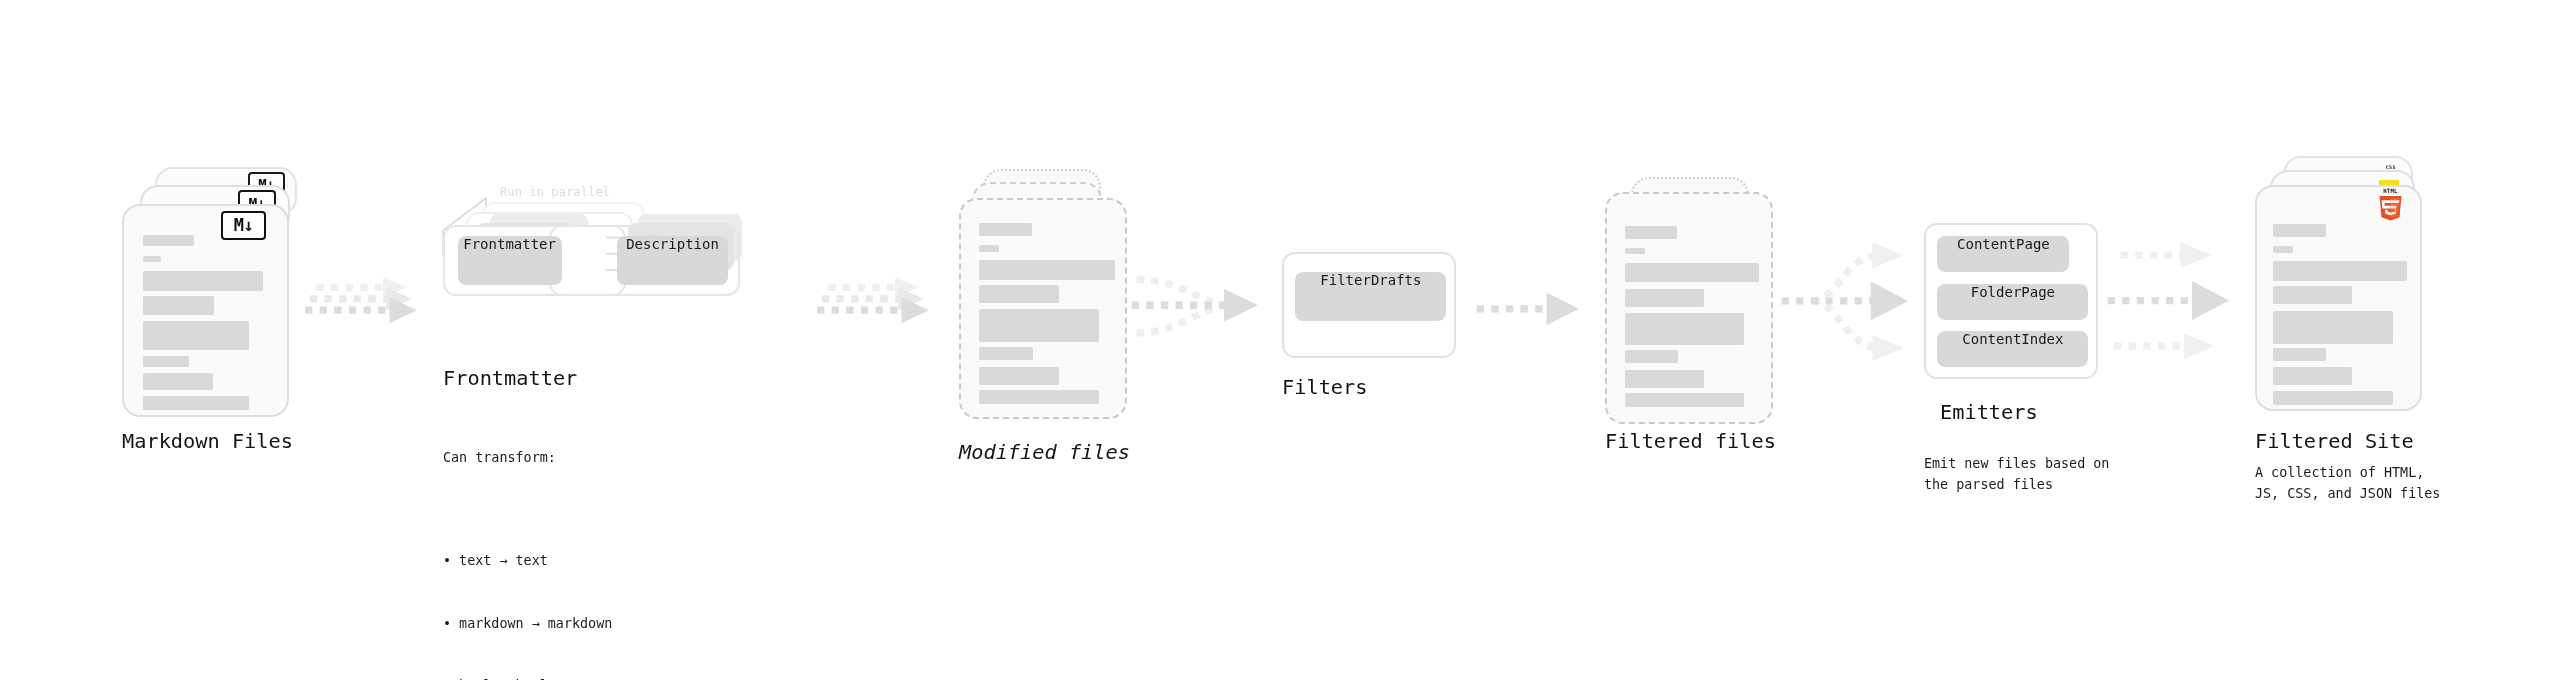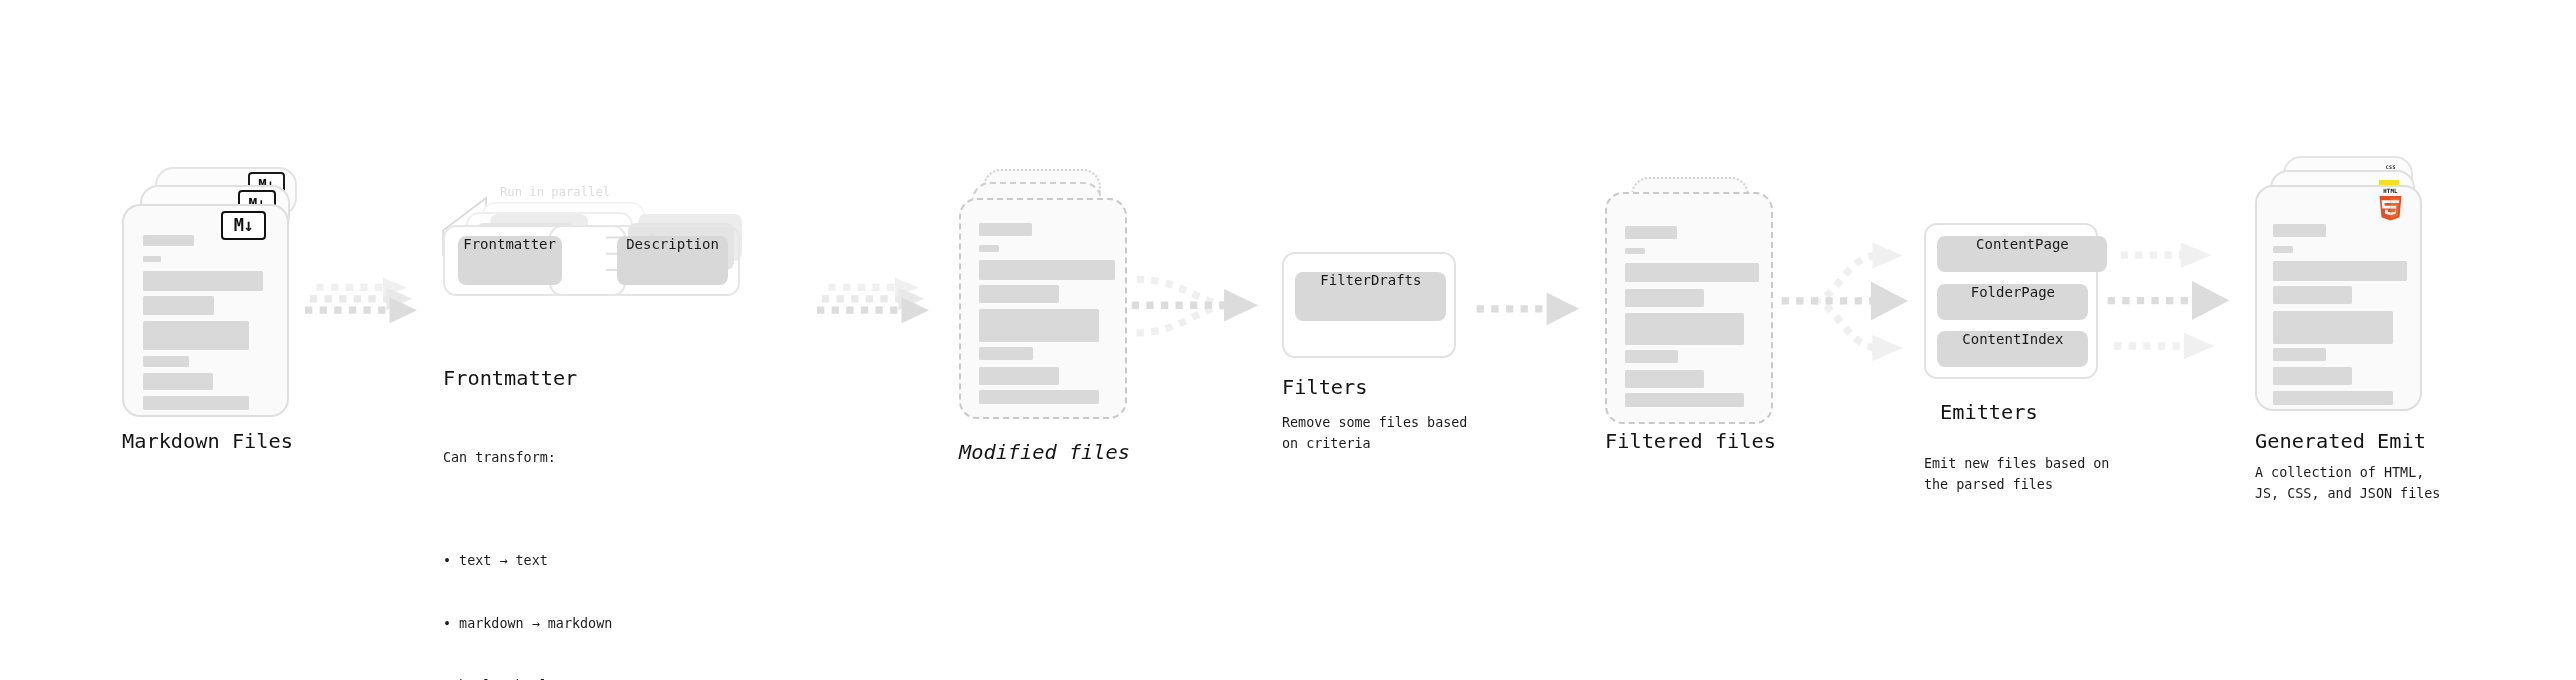--- a/index.html
+++ b/index.html
@@ -252,22 +252,20 @@
 
   <div class="node" style="left:1282px; top:252px;">
     <div class="stage-box" style="left:0; top:0; width:174px; height:106px;">
       <div class="chip" style="left:11.4px; top:18px; width:151px; height:49px;">
           <span>FilterDrafts</span>
         </div>
     </div>
   </div>
 
   <div class="title" style="left:1282px; top:375px;">Filters</div>
-  <div class="caption" style="left:1282px; top:413px;">Remove some files based
-on criteria</div>
 
   <svg class="arrow-svg" style="left:1475px; top:286px;" width="122" height="49" viewBox="0 0 150 60">
     <line x1="2" y1="28" x2="92" y2="28" stroke="#dcdcdc" stroke-width="9" stroke-dasharray="9 9"></line>
     <polygon points="88,8 128,28 88,48" fill="#dcdcdc"></polygon>
   </svg>
 
   <div class="node" style="left:1605px; top:177px;">
     <div class="doc-stack" style="width:175px;height:268px;">
       <div class="doc-card dotted" style="left:26px; top:0px; width:118px; height:37px; border-color:#d2d2d2;"></div>
       <div class="doc-card dashed" style="left:0px; top:14.6px; width:168px; height:232px;">
@@ -293,21 +291,21 @@
       <path d="M 40,80 C 70,80 78,132 118,138" stroke="#efefef"></path>
       <line x1="2" y1="80" x2="118" y2="80" stroke="#dcdcdc"></line>
     </g>
     <polygon points="114,8 152,24 114,40" fill="#f0f0f0"></polygon>
     <polygon points="112,56 158,80 112,104" fill="#dcdcdc"></polygon>
     <polygon points="114,122 152,138 114,154" fill="#f0f0f0"></polygon>
   </svg>
 
   <div class="node" style="left:1924px; top:223px;">
     <div class="stage-box" style="left:0; top:0; width:174px; height:156px;">
-      <div class="chip" style="left:11.4px; top:10.6px; width:170px; height:36px;">
+      <div class="chip" style="left:11.4px; top:10.6px; width:132px; height:36px;">
           <span>ContentPage</span>
         </div>
       <div class="chip" style="left:11.4px; top:59px; width:151px; height:36px;">
           <span>FolderPage</span>
         </div>
       <div class="chip" style="left:11.4px; top:106px; width:151px; height:36px;">
           <span>ContentIndex</span>
         </div>
     </div>
   </div>
@@ -359,18 +357,18 @@
           <path d="M16.5,2.4 L16.5,27.8 L25.4,24.6 L27.5,2.4 Z" fill="#f16529"></path>
           <path d="M16.5,12 L9.4,12 L9.1,8.6 L16.5,8.6 L16.5,5.3 L5.5,5.3 L6.6,15.3 L16.5,15.3 Z" fill="#ffffff"></path>
           <path d="M16.5,20.2 L13.2,19.3 L13,17 L9.7,17 L10.1,21.8 L16.5,23.6 Z" fill="#ffffff"></path>
           <path d="M16.4,15.3 L22.9,15.3 L22.3,19.3 L16.4,20.2 L16.4,23.6 L22.8,21.8 L23.7,12 L16.4,12 Z" fill="#ebebeb"></path>
           <path d="M16.4,5.3 L16.4,8.6 L27.1,8.6 L27.4,5.3 Z" fill="#ebebeb"></path>
         </svg>
       </div>
     </div>
   </div>
 
-  <div class="title" style="left:2255px; top:429px;">Generated Emit</div>
+  <div class="title" style="left:2255px; top:429px;">Filtered Site</div>
   <div class="caption" style="left:2255px; top:463px;">A collection of HTML,
 JS, CSS, and JSON files</div>
 
 </div>
 
 
 </body></html>

